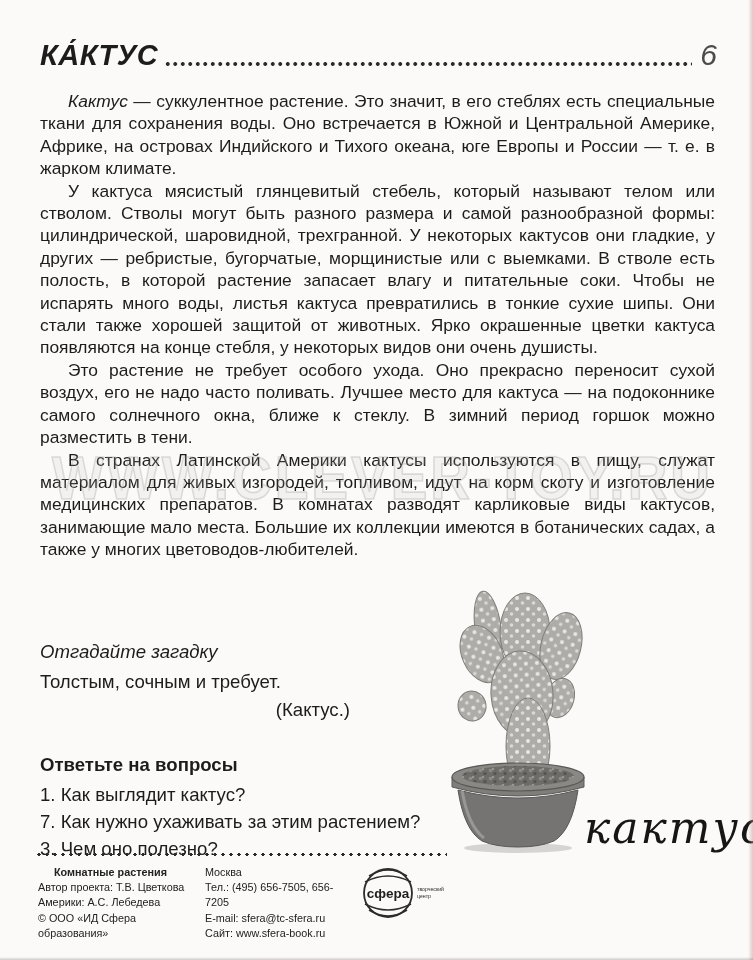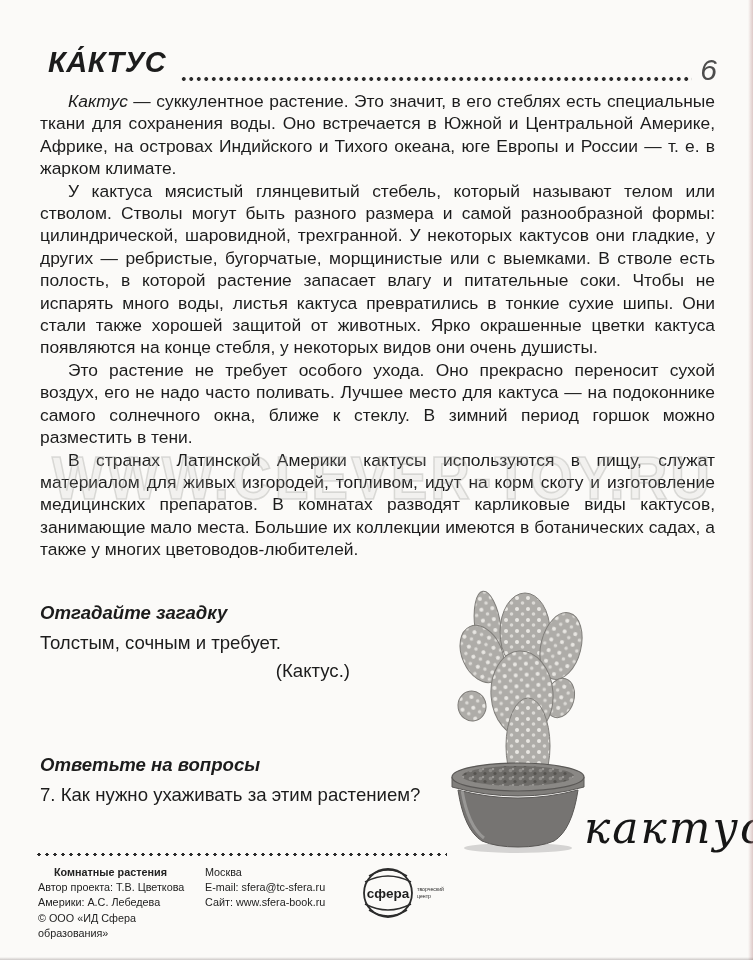--- a/index.html
+++ b/index.html
@@ -12,21 +12,21 @@
     color:#1c1c1c;
   }
   .edge-right{position:absolute;right:0;top:0;width:5px;height:100%;
     background:linear-gradient(to right, rgba(0,0,0,0), rgba(186,140,140,.45));}
   .edge-bottom{position:absolute;left:0;bottom:0;width:100%;height:3px;
     background:linear-gradient(to bottom, rgba(0,0,0,0), rgba(120,110,110,.35));}
 
   
   .title-row{position:absolute;left:40px;right:36px;top:40px;
     display:flex;align-items:flex-end;}
-  .doc-title{margin:8px;font-size:29px;font-style:italic;font-weight:bold;
+  .doc-title{margin:0;font-size:29px;font-style:italic;font-weight:bold;
     letter-spacing:.5px;white-space:nowrap;line-height:1;}
   .dots-leader{flex:1;height:6px;margin:0 8px 3px 6px;
     background-image:radial-gradient(circle,#2b2b2b 1.9px,transparent 2.1px);
     background-size:7.5px 6px;background-repeat:repeat-x;background-position:left center;}
   .page-num{font-size:30px;font-style:italic;font-weight:400;color:#4c4c4c;line-height:1;}
 
   
   .article{position:absolute;left:40px;right:38px;top:90px;}
   .article p{margin:0;text-indent:28px;text-align:justify;
     font-size:17.4px;line-height:22.4px;}
@@ -34,28 +34,28 @@
 
   
   .watermark{position:absolute;left:52px;top:446px;width:660px;
     font-size:55px;font-weight:bold;letter-spacing:3px;white-space:nowrap;
     color:rgba(190,188,186,.14);
     -webkit-text-stroke:1.5px rgba(150,148,146,.30);
     transform:scaleY(1.12);pointer-events:none;user-select:none;}
 
   
   .riddle{position:absolute;left:40px;top:602px;width:312px;}
-  .riddle .hd{font-size:18.6px;font-weight:bold;font-style:italic;margin-bottom:5px;}
+  .riddle .hd{font-size:18.6px;font-weight:normal;font-style:italic;margin-bottom:5px;margin-top:39px;}
   .riddle .ln{font-size:18.6px;line-height:27px;}
   .riddle .ans{font-size:18.6px;text-align:right;
     padding-right:2px;margin-top:4px;}
 
   
   .questions{position:absolute;left:40px;top:754px;width:430px;}
-  .questions .hd{font-size:18.6px;font-weight:bold;font-style:italic;margin-bottom:5px;}
+  .questions .hd{font-size:18.6px;font-weight:bold;margin-bottom:5px;}
   .questions .q{font-size:18.6px;line-height:27px;}
 
   
   .sep-dotted{position:absolute;left:35px;top:852px;width:412px;height:5px;
     background-image:radial-gradient(circle,#2b2b2b 1.5px,transparent 1.7px);
     background-size:8px 5px;background-repeat:repeat-x;}
   .footer{position:absolute;left:38px;top:865px;display:flex;align-items:flex-start;}
   .footer .col{font-size:10.8px;line-height:15.2px;color:#222;}
   .footer .col1{width:167px;}
   .footer .col2{width:152px;}
@@ -94,34 +94,37 @@
   <div class="watermark">WWW.CLEVER-TOY.RU</div>
 
   <div class="riddle">
     <div class="hd">Отгадайте загадку</div>
     <div class="ln">Толстым, сочным и требует.</div>
     <div class="ans">(Кактус.)</div>
   </div>
 
   <div class="questions">
     <div class="hd">Ответьте на вопросы</div>
+    <div class="q">1. Как выглядит кактус?</div>
     <div class="q">7. Как нужно ухаживать за этим растением?</div>
+    <div class="q">3. Чем оно полезно?</div>
   </div>
 
   <div class="sep-dotted"></div>
 
   <div class="footer">
     <div class="col col1">
       <div class="b">Комнатные растения</div>
       <div>Автор проекта: Т.В. Цветкова</div>
       <div>Америки: А.С. Лебедева</div>
       <div>© ООО «ИД Сфера образования»</div>
     </div>
     <div class="col col2">
       <div>Москва</div>
+      <div>Тел.: (495) 656-7505, 656-7205</div>
       <div>E-mail: sfera@tc-sfera.ru</div>
       <div>Сайт: www.sfera-book.ru</div>
     </div>
     <div class="logo-wrap">
       <svg width="96" height="56" viewBox="0 0 96 56" aria-hidden="true">
         <circle cx="33" cy="27" r="24" fill="none" stroke="#2c2c2c" stroke-width="1.8"></circle>
         <path d="M14,10 Q33,-2 52,10" fill="none" stroke="#2c2c2c" stroke-width="1.5"></path>
         <path d="M10,16 Q33,4 56,16" fill="none" stroke="#2c2c2c" stroke-width="1.5"></path>
         <path d="M14,44 Q33,56 52,44" fill="none" stroke="#2c2c2c" stroke-width="1.5"></path>
         <path d="M10,38 Q33,50 56,38" fill="none" stroke="#2c2c2c" stroke-width="1.5"></path>

